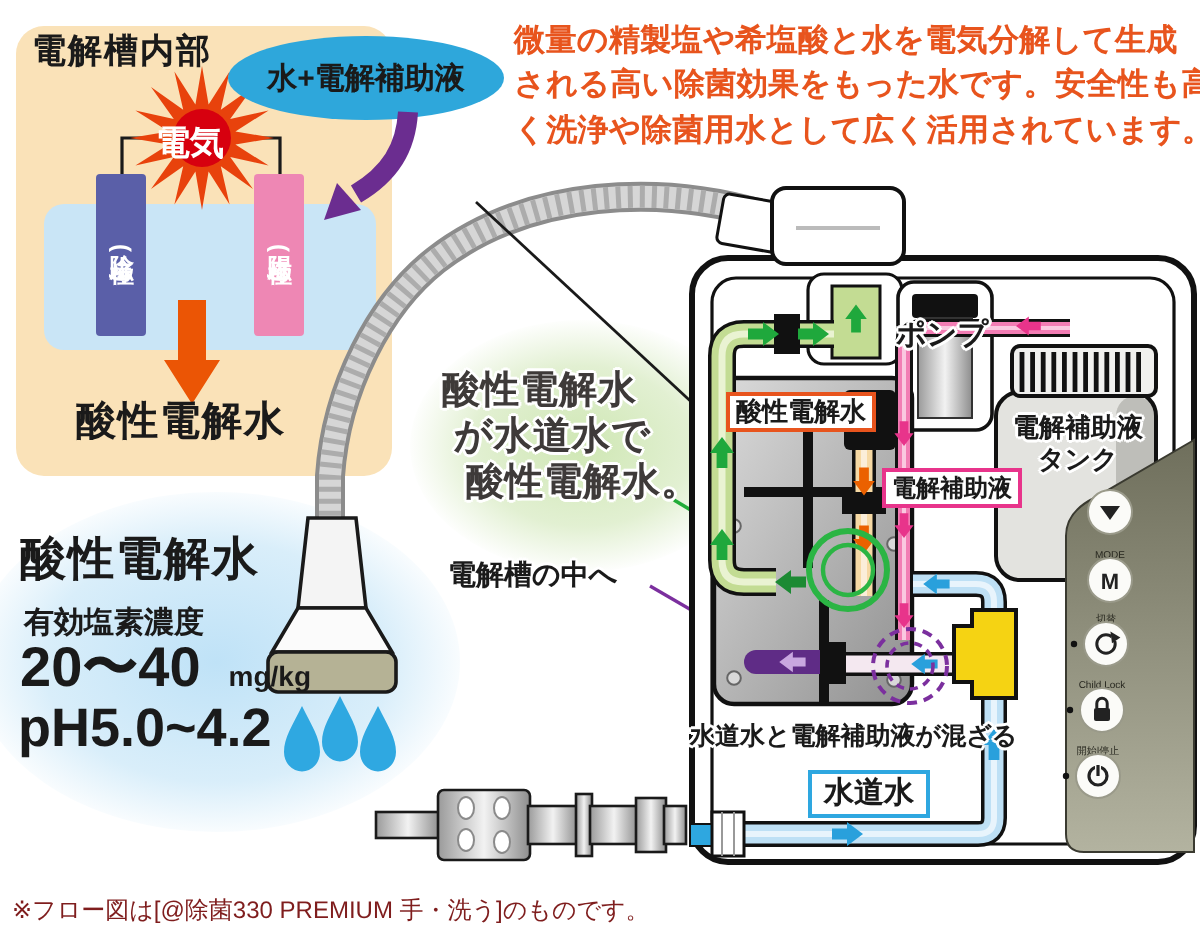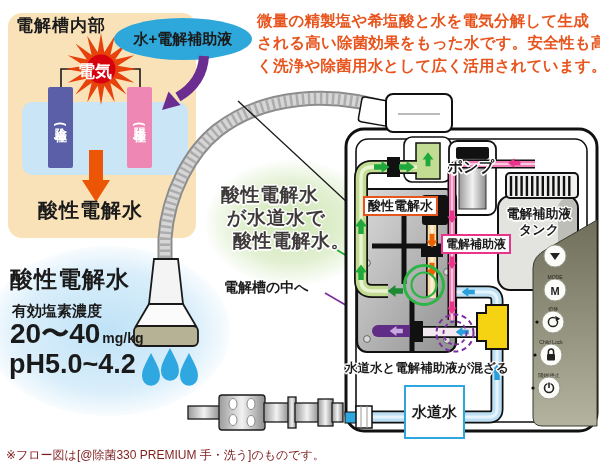--- a/index.html
+++ b/index.html
@@ -22,28 +22,28 @@
   #cathode{left:48px;top:91px;width:25px;height:79px;}
   #anode{left:127px;top:91px;width:25px;height:79px;}
   #bubble-label{left:116px;top:30px;width:134px;text-align:center;font-size:15px;font-weight:800;}
   #output-label{left:38px;top:197px;font-size:20px;font-weight:800;letter-spacing:1px;}
   #description{left:257px;top:10px;font-size:15.5px;font-weight:800;color:#e8541d;line-height:22.4px;letter-spacing:.2px;}
   .dilution{font-size:19px;font-weight:800;color:#3e3a39;letter-spacing:.5px;}
   #dil-1{left:221px;top:182px;} #dil-2{left:227px;top:205px;} #dil-3{left:233px;top:228px;}
   #spec-title{left:10px;top:264px;font-size:23px;font-weight:900;letter-spacing:1px;}
   #conc-label{left:12px;top:302px;font-size:15px;font-weight:800;}
   #value-row{left:10px;top:315px;display:flex;align-items:baseline;}
-  #conc-value{font-size:28px;font-weight:900;} #conc-unit{font-size:14px;font-weight:800;margin-left:2px;}
+  #conc-value{font-size:28px;font-weight:900;} #conc-unit{font-size:14px;font-weight:800;margin-left:14px;}
   #ph-value{left:9px;top:349px;font-size:27px;font-weight:900;}
   #to-cell-note{left:224px;top:279px;font-size:14px;font-weight:700;}
   #mix-note{left:345px;top:360px;font-size:12.5px;font-weight:700;}
   .tag{background:#fff;font-weight:800;line-height:16px;padding:0 3px;}
   #tag-acidic{left:363px;top:196px;border:2.5px solid #e8541d;font-size:13px;}
   #tag-aux{left:441px;top:234px;border:2px solid #e8348b;font-size:12px;}
-  #tag-water{left:404px;top:385px;border:2.5px solid #2ea7e0;font-size:15px;padding:16px 6px;line-height:18px;}
+  #tag-water{left:404px;top:385px;border:2.5px solid #2ea7e0;font-size:15px;padding:1px 6px;line-height:18px;}
   #pump-label{left:448px;top:158px;font-size:15px;font-weight:800;}
   #tank-l1{left:501px;top:205px;width:76px;text-align:center;font-size:13px;font-weight:800;}
   #tank-l2{left:501px;top:221px;width:76px;text-align:center;font-size:13px;font-weight:800;}
   #footnote{left:6px;top:447px;font-size:12px;color:#7f1d1d;}
 </style>
 </head>
 <body>
 
 <div id="stage">
   <div id="glow-green" class="glow"></div>

